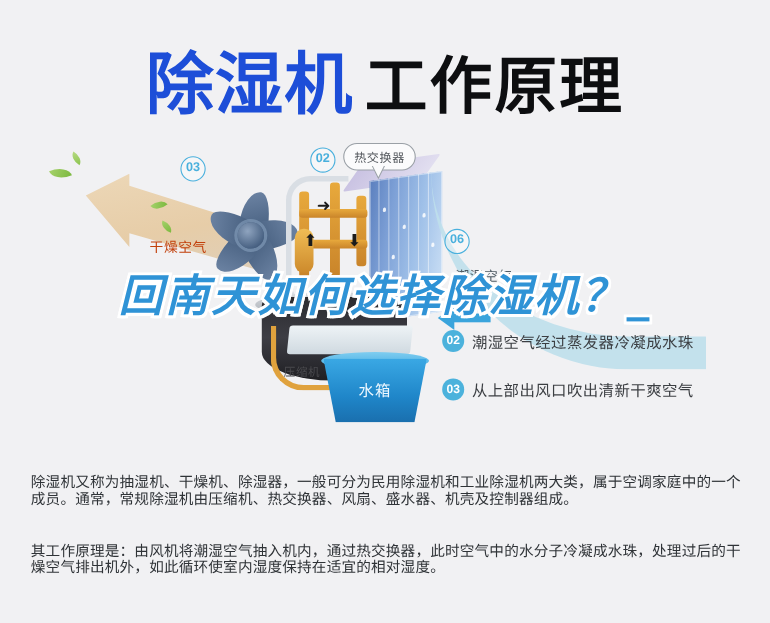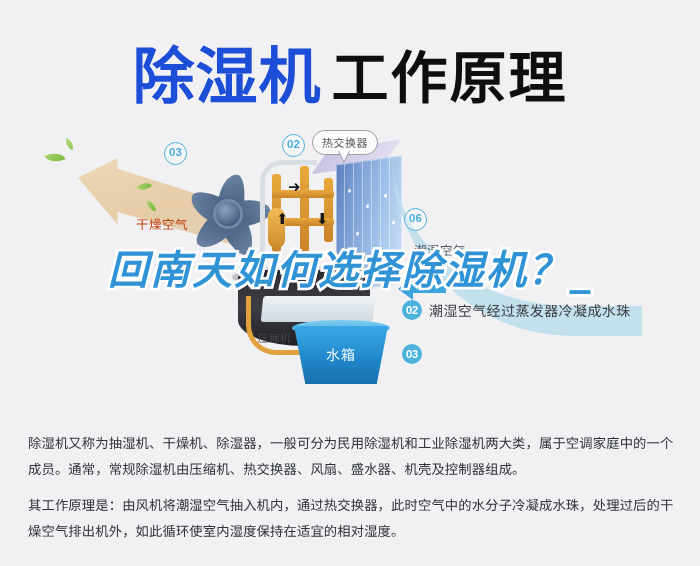--- a/index.html
+++ b/index.html
@@ -364,21 +364,21 @@
     letter-spacing: .4px;
     white-space: nowrap;
   }
 
   
   .copy {
     position: absolute;
     left: 28px;
     width: 648px;
     font-size: 13.3px;
-    line-height: 26px;
+    line-height: 15px;
     color: #2f3337;
     letter-spacing: .15px;
   }
   .copy.p1 { top: 418px; }
   .copy.p2 { top: 480px; }
 </style>
 </head>
 <body>
 
 <div id="page">
@@ -463,19 +463,20 @@
 
   <div class="legend row2">
     <div class="legend-row">
       <div class="badge-l">02</div>
       <div class="legend-text">潮湿空气经过蒸发器冷凝成水珠</div>
     </div>
   </div>
   <div class="legend row3">
     <div class="legend-row">
       <div class="badge-l">03</div>
+      <div class="legend-text">从上部出风口吹出清新干爽空气</div>
     </div>
   </div>
 
   <p class="copy p1">除湿机又称为抽湿机、干燥机、除湿器，一般可分为民用除湿机和工业除湿机两大类，属于空调家庭中的一个成员。通常，常规除湿机由压缩机、热交换器、风扇、盛水器、机壳及控制器组成。</p>
   <p class="copy p2">其工作原理是：由风机将潮湿空气抽入机内，通过热交换器，此时空气中的水分子冷凝成水珠，处理过后的干燥空气排出机外，如此循环使室内湿度保持在适宜的相对湿度。</p>
 
 </div>
 
 </body></html>

